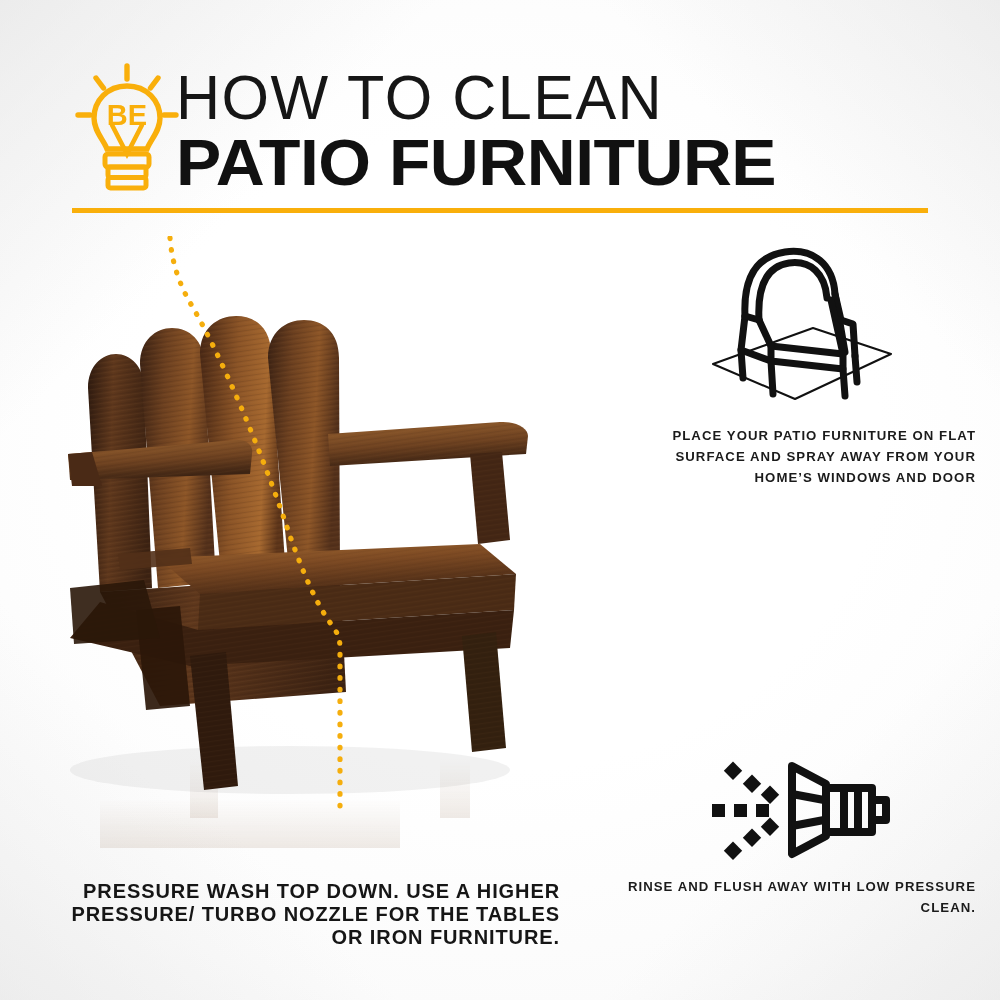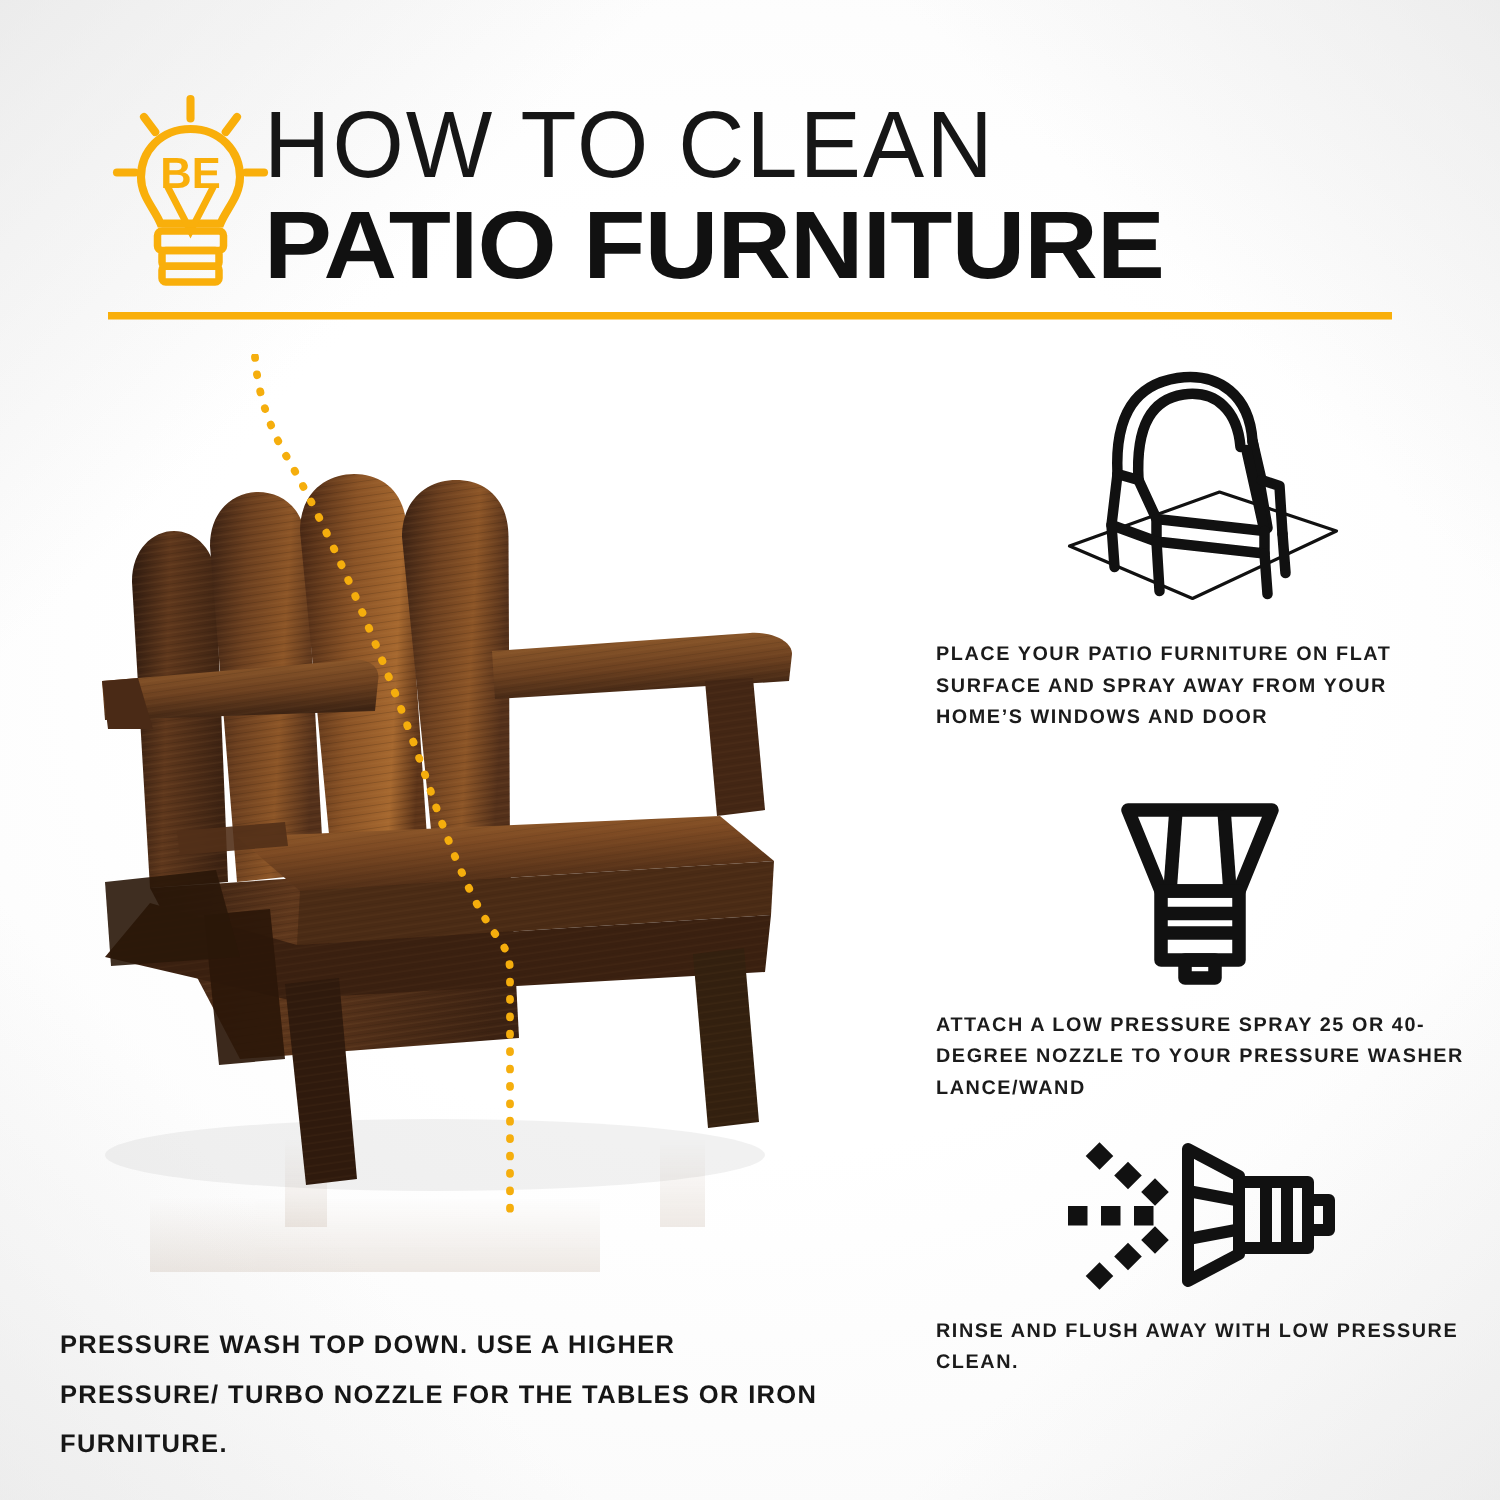--- a/index.html
+++ b/index.html
@@ -60,39 +60,39 @@
     position:absolute; left:72px; top:208px;
     width:856px; height:5px;
     background:#F9AF0B;
   }
 
   
   #photo-col{ position:absolute; left:0; top:230px; width:600px; height:660px; }
   #chair-photo{ position:absolute; left:40px; top:25px; width:520px; height:600px; }
   #chair-caption{
     position:absolute; left:40px; top:880px; width:520px;
-    text-align:left;
-    font-size:17px; font-weight:bold;
+    text-align:right;
+    font-size:20px; font-weight:bold;
     letter-spacing:.9px;
-    line-height:33px;
+    line-height:23px;
     color:#161616;
   }
   #spray-path{ position:absolute; left:150px; top:236px; width:300px; height:580px; pointer-events:none; }
 
   
   #steps-col{ position:absolute; left:600px; top:236px; width:400px; height:720px; }
   .step{ position:absolute; left:0; width:400px; }
   .step-icon{
     display:flex; justify-content:center; align-items:flex-end;
     width:400px;
   }
   .step-text{
     margin-top:14px;
     width:400px;
-    text-align:left;
+    text-align:right;
     font-size:13.2px;
     font-weight:600;
     letter-spacing:1.05px;
     line-height:21px;
     color:#1b1b1b;
     padding:0 24px;
   }
   #step-1{ top:0; }
   #step-2{ top:296px; }
   #step-3{ top:522px; }
@@ -270,40 +270,20 @@
           <path d="M56 114 L58 142"></path>
           <path d="M86 125 L88 158"></path>
           <path d="M158 133 L160 160"></path>
           <path d="M170 120 L172 146"></path>
         </g>
       </svg>
     </div>
     <div class="step-text">PLACE YOUR PATIO FURNITURE ON FLAT SURFACE AND SPRAY AWAY FROM YOUR HOME’S WINDOWS AND DOOR</div>
   </div>
 
-  <div class="step" id="step-2">
-    <div class="step-icon">
-      <svg viewBox="0 0 120 126" width="120" height="126">
-        <g fill="none" stroke="#111" stroke-width="9" stroke-linejoin="round">
-
-          <path d="M12 8 L108 8 L86 62 L34 62 Z"></path>
-
-          <path d="M44 8 L40 62" stroke-width="9"></path>
-          <path d="M76 8 L80 62" stroke-width="9"></path>
-
-          <path d="M34 62 L86 62 L86 108 L34 108 Z"></path>
-          <line x1="34" y1="77" x2="86" y2="77"></line>
-          <line x1="34" y1="90" x2="86" y2="90"></line>
-
-          <path d="M50 108 L70 108 L70 120 L50 120 Z"></path>
-        </g>
-      </svg>
-    </div>
-    <div class="step-text">ATTACH A LOW PRESSURE SPRAY 25 OR 40-DEGREE NOZZLE TO YOUR PRESSURE WASHER LANCE/WAND</div>
-  </div>
 
   <div class="step" id="step-3">
     <div class="step-icon">
       <svg viewBox="0 0 200 104" width="200" height="104">
 
         <g fill="#111">
           <rect x="12" y="46" width="13" height="13"></rect>
           <rect x="34" y="46" width="13" height="13"></rect>
           <rect x="56" y="46" width="13" height="13"></rect>
           <g transform="rotate(45 33 12)">

